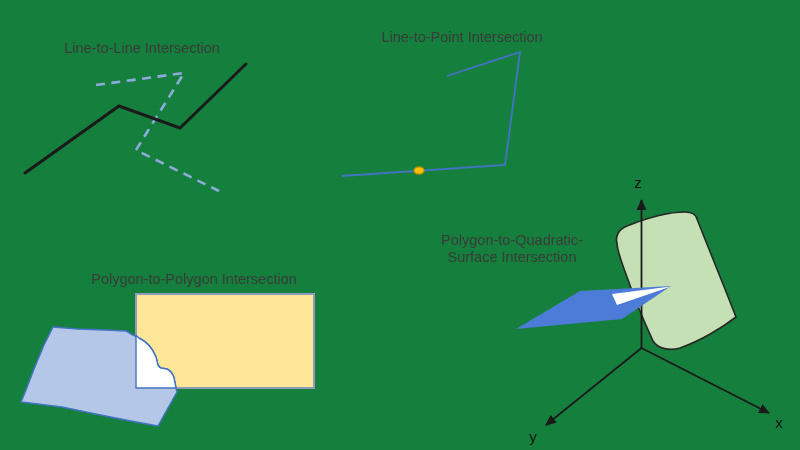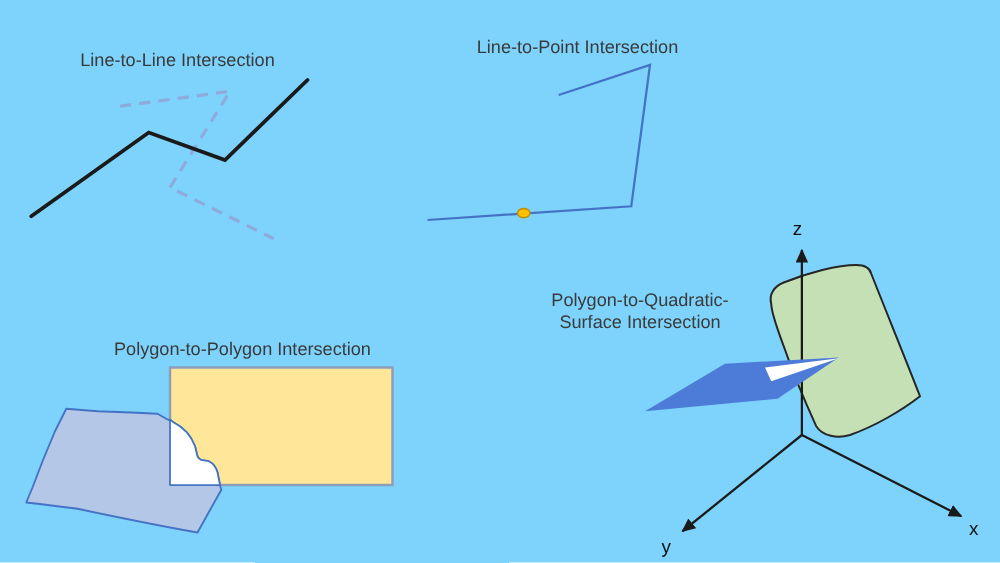--- a/index.html
+++ b/index.html
@@ -1,16 +1,16 @@
 <!DOCTYPE html>
 <html style="--solid-line: #1a1a1a; --dashed-line: #8FAADC; --blue-line: #4472C4; --point-fill: #FFC000; --point-stroke: #BF9000; --polygon-blue-fill: #B4C7E7; --polygon-blue-stroke: #4472C4; --rect-fill: #FFE699; --rect-stroke: #8E9EB8; --overlap-fill: #FFFFFF; --surface-fill: #C5E0B4; --surface-stroke: #262626; --plane-fill: #4D7CD8; --axis-color: #1a1a1a; --title-color: #3a3a3a;"><head>
 <meta charset="utf-8">
 <style>
   html,body{margin:0;padding:0;background:#fff;}
-  #stage{position:relative;width:800px;height:450px;background:#7dd3fc;overflow:hidden;
+  #stage{position:relative;width:800px;height:450px;background:#15803d;overflow:hidden;
          font-family:"Liberation Sans","DejaVu Sans",sans-serif;}
   svg{position:absolute;left:0;top:0;}
   .title{fill:var(--title-color);font-size:14.5px;}
   .axis-label{fill:#111;font-size:15px;}
   .black-polyline{fill:none;stroke:var(--solid-line);stroke-width:3;stroke-linecap:round;}
   .dashed-polyline{fill:none;stroke:var(--dashed-line);stroke-width:2.6;stroke-dasharray:9 6.5;stroke-linecap:butt;}
   .blue-polyline{fill:none;stroke:var(--blue-line);stroke-width:1.8;}
   .point-dot{fill:var(--point-fill);stroke:var(--point-stroke);stroke-width:1.2;}
   .yellow-rect{fill:var(--rect-fill);stroke:var(--rect-stroke);stroke-width:2;}
   .blue-polygon{fill:var(--polygon-blue-fill);stroke:var(--polygon-blue-stroke);stroke-width:1.5;stroke-linejoin:round;}

